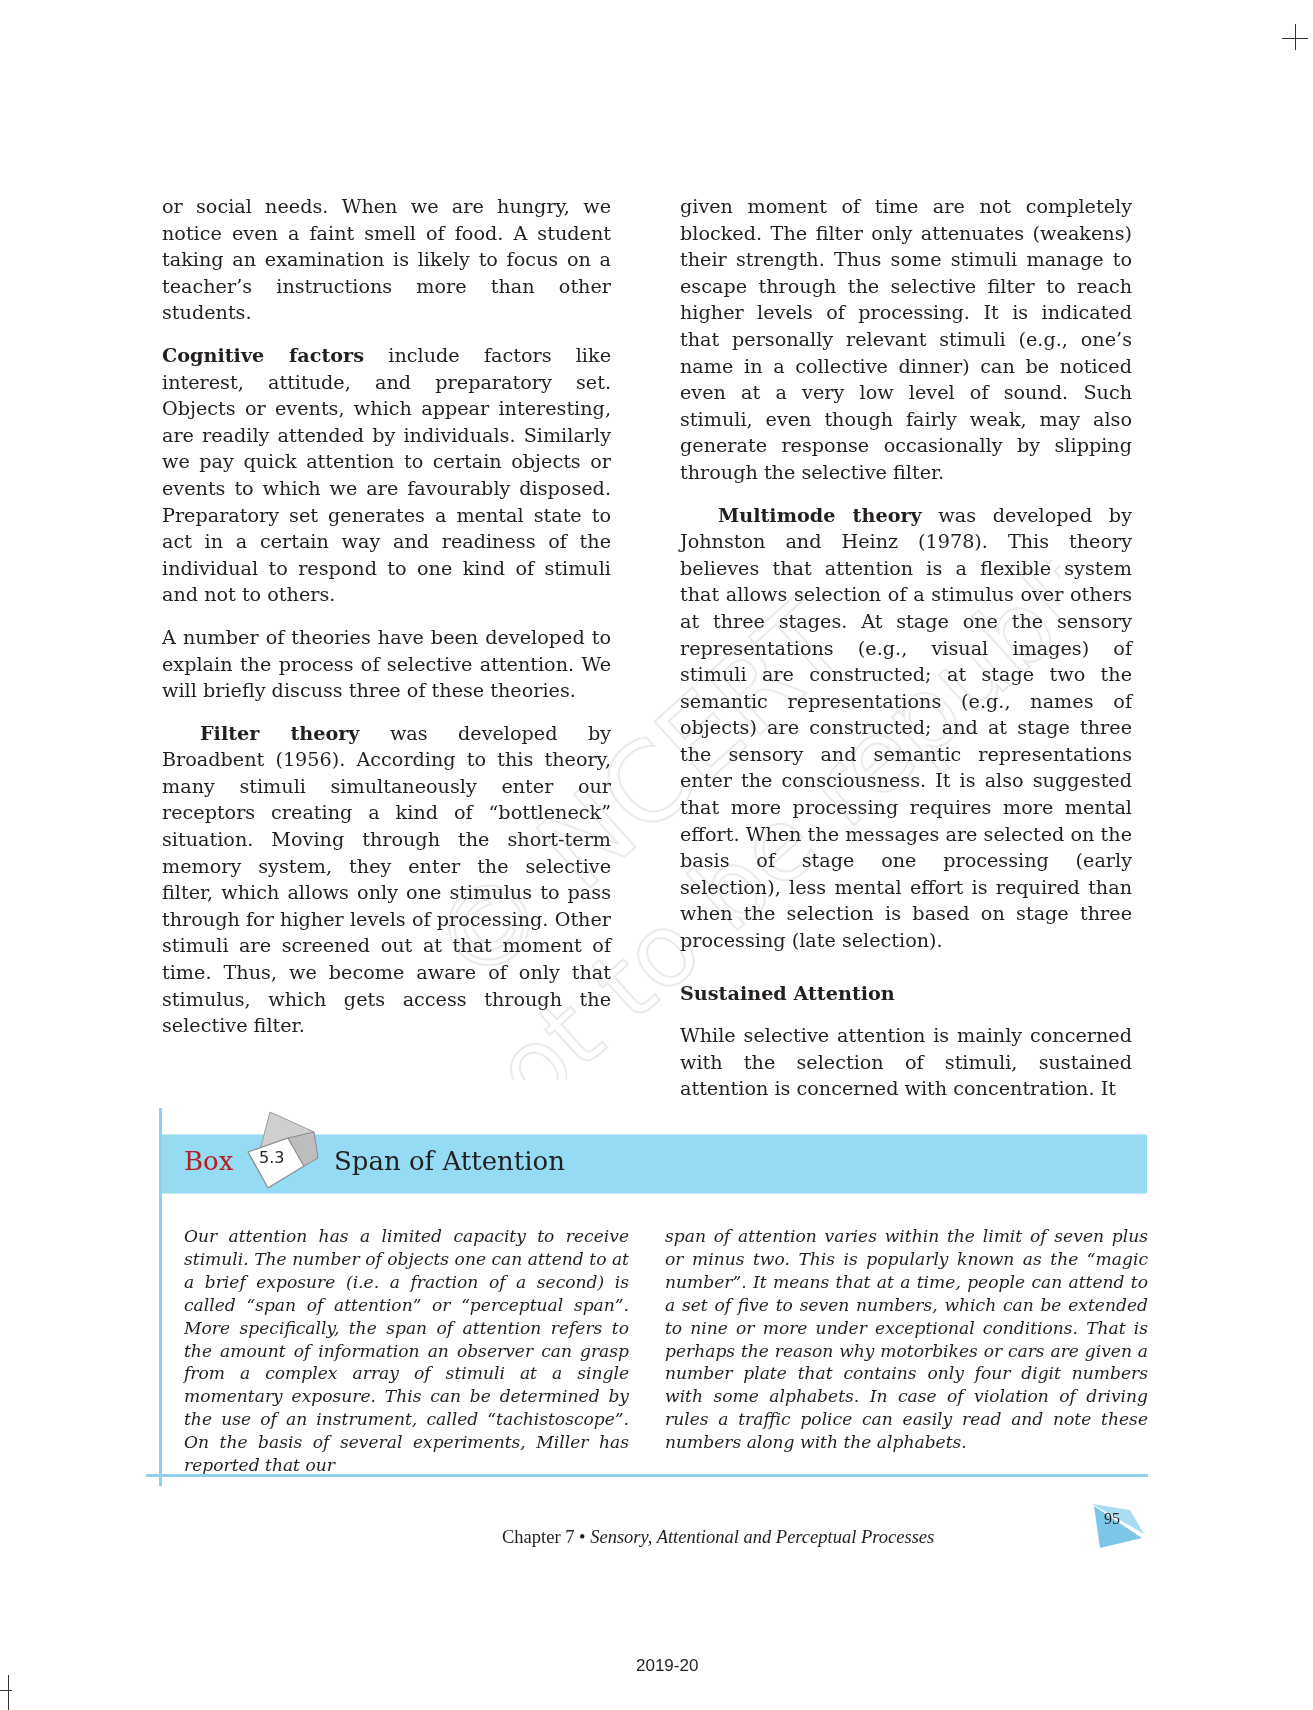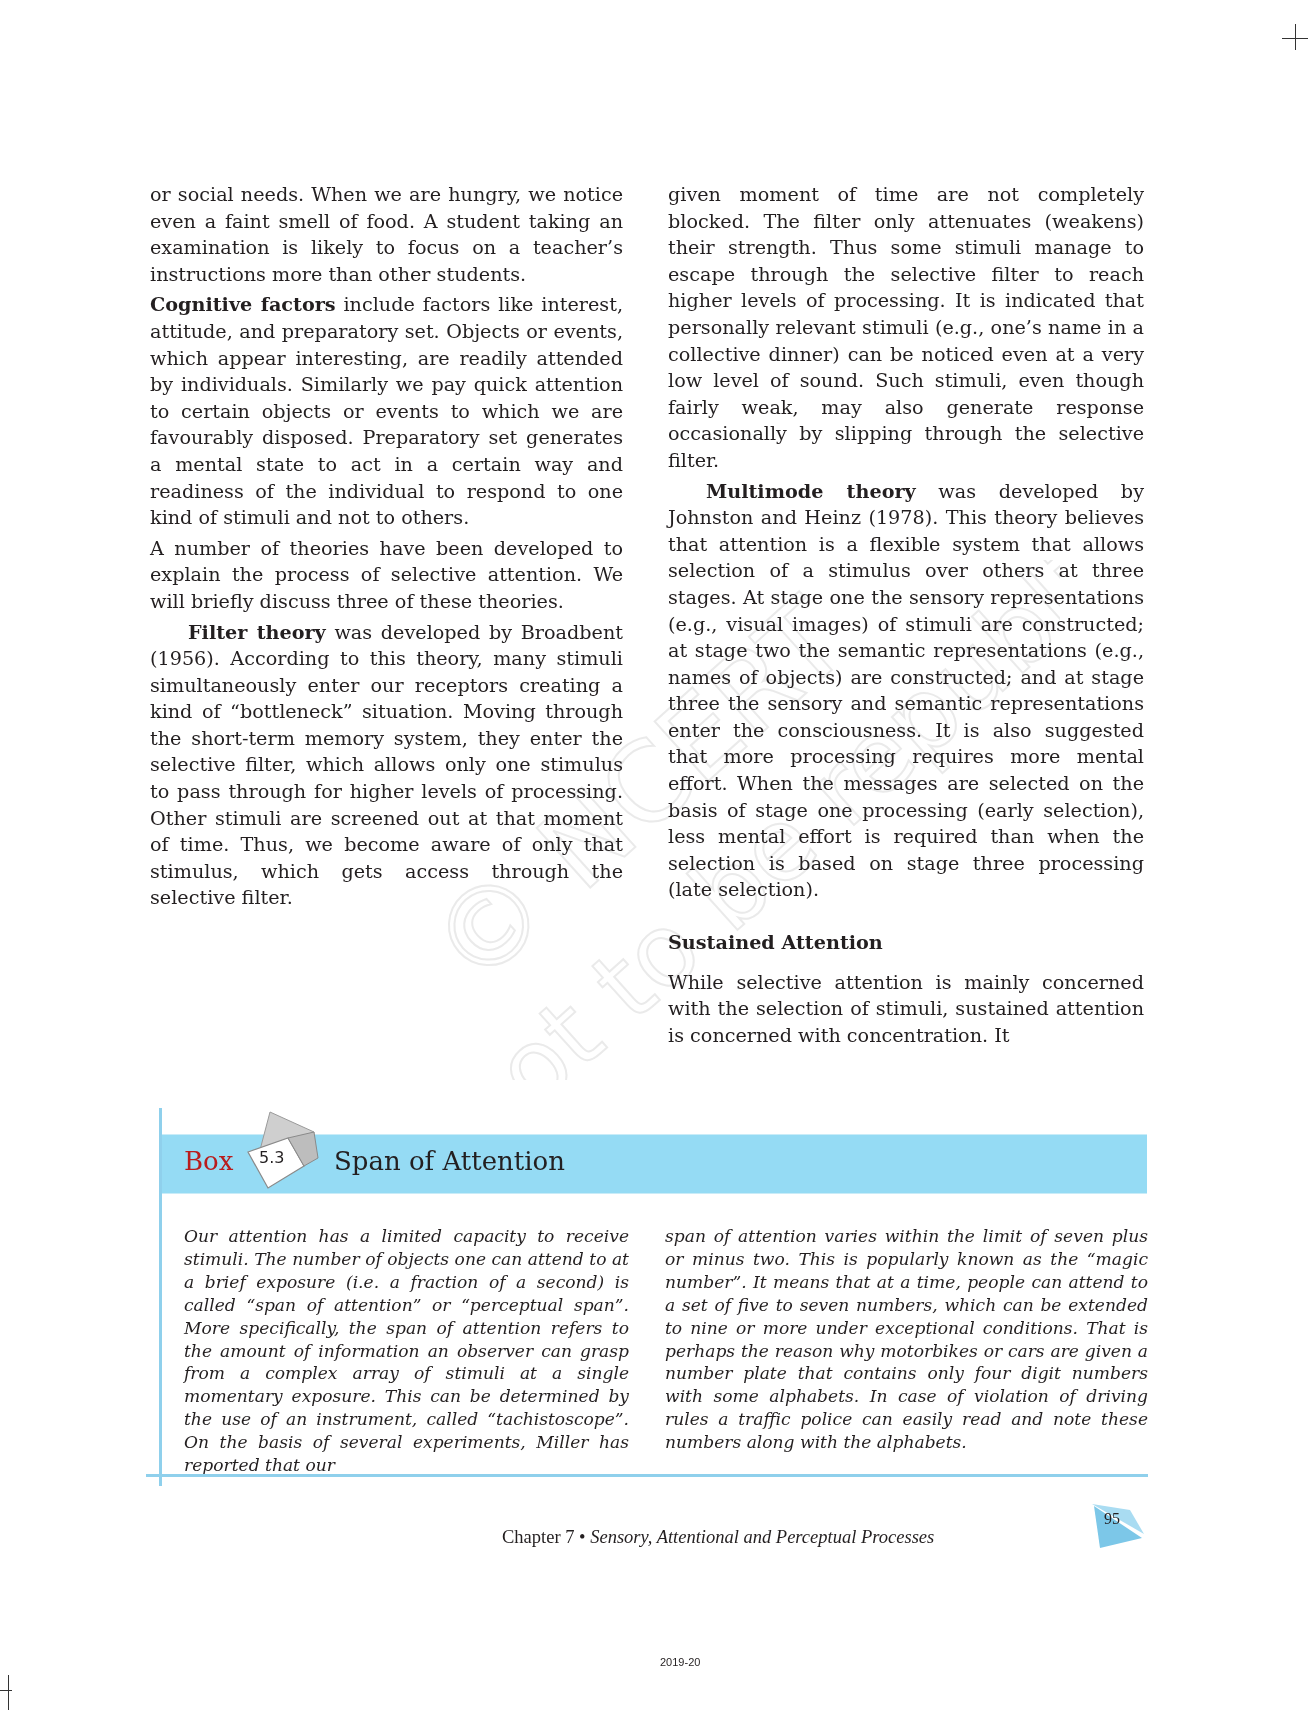--- a/index.html
+++ b/index.html
@@ -1,19 +1,19 @@
 <!DOCTYPE html>
 <html><head>
 <meta charset="utf-8">
 <style>
   html, body { margin:0; padding:0; background:#ffffff; }
   body { width:1313px; height:1710px; position:relative; overflow:hidden; font-family:"DejaVu Serif", serif; color:#231f20; }
   .crop { position:absolute; background:#333; }
   .col { position:absolute; font-size:19.2px; line-height:26.6px; text-align:justify; }
-  .col p { margin:4px; }
+  .col p { margin:16px; }
   .indent { text-indent:38px; }
   .b { font-weight:bold; }
   .it { font-style:italic; }
   #left { left:146px; top:178px; width:481px; }
   #right { left:664px; top:178px; width:484px; }
   .subhead { font-style:italic; margin-top:26px !important; margin-bottom:11px !important; }
   .sechead { font-weight:bold; margin-top:26px !important; margin-bottom:13px !important; }
   .watermark { position:absolute; left:360px; top:560px; width:700px; height:520px; pointer-events:none; }
   
   .box-vline { position:absolute; left:159px; top:1108px; width:3px; height:378px; background:#8fd0ec; }
@@ -23,21 +23,21 @@
   .box-num { position:absolute; left:259px; top:1148px; font-family:"DejaVu Sans", sans-serif; font-size:16px; color:#231f20; }
   .box-title { position:absolute; left:334px; top:1146px; font-family:"DejaVu Serif", serif; font-size:26px; color:#231f20; }
   .box-col { position:absolute; top:1225px; font-size:17.1px; line-height:22.9px; font-style:italic; text-align:justify; font-family:"DejaVu Serif", serif; }
   #boxl { left:184px; width:445px; }
   #boxr { left:665px; width:483px; }
   .box-hline { position:absolute; left:146px; top:1474px; width:1002px; height:3px; background:#8fd0ec; }
   .footer-text { position:absolute; left:502px; top:1527px; font-size:18.5px; font-family:"Liberation Serif", serif; }
   .footer-text .it { font-style:italic; }
   .pagenum-shape { position:absolute; left:1090px; top:1504px; width:56px; height:44px; }
   .pagenum { position:absolute; left:1104px; top:1510px; font-size:16px; font-family:"Liberation Serif", serif; }
-  .year { position:absolute; left:636px; top:1656px; font-family:"Liberation Sans", sans-serif; font-size:11px;margin-left:24px; }
+  .year { position:absolute; left:636px; top:1656px; font-family:"Liberation Sans", sans-serif; font-size:17px; }
 </style>
 </head>
 <body>
 
 <div class="crop" style="left:1282px;top:38px;width:26px;height:1px;"></div>
 <div class="crop" style="left:1295px;top:24px;width:1px;height:26px;"></div>
 <div class="crop" style="left:0px;top:1690px;width:12px;height:1px;"></div>
 <div class="crop" style="left:8px;top:1675px;width:1px;height:35px;"></div>
 
 <svg class="watermark" viewBox="0 0 700 520">

